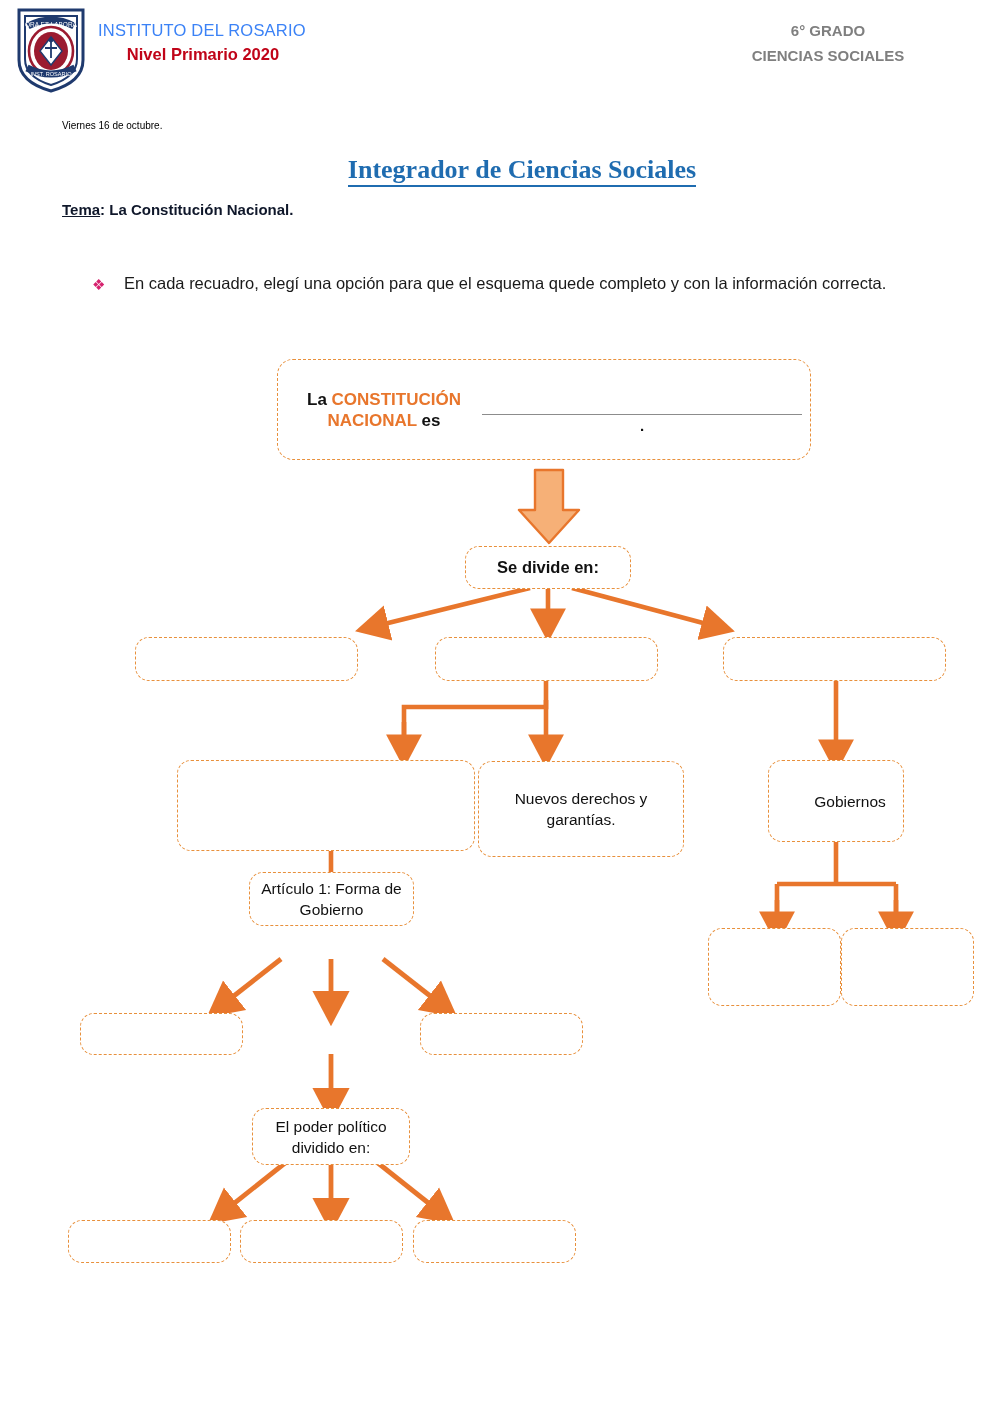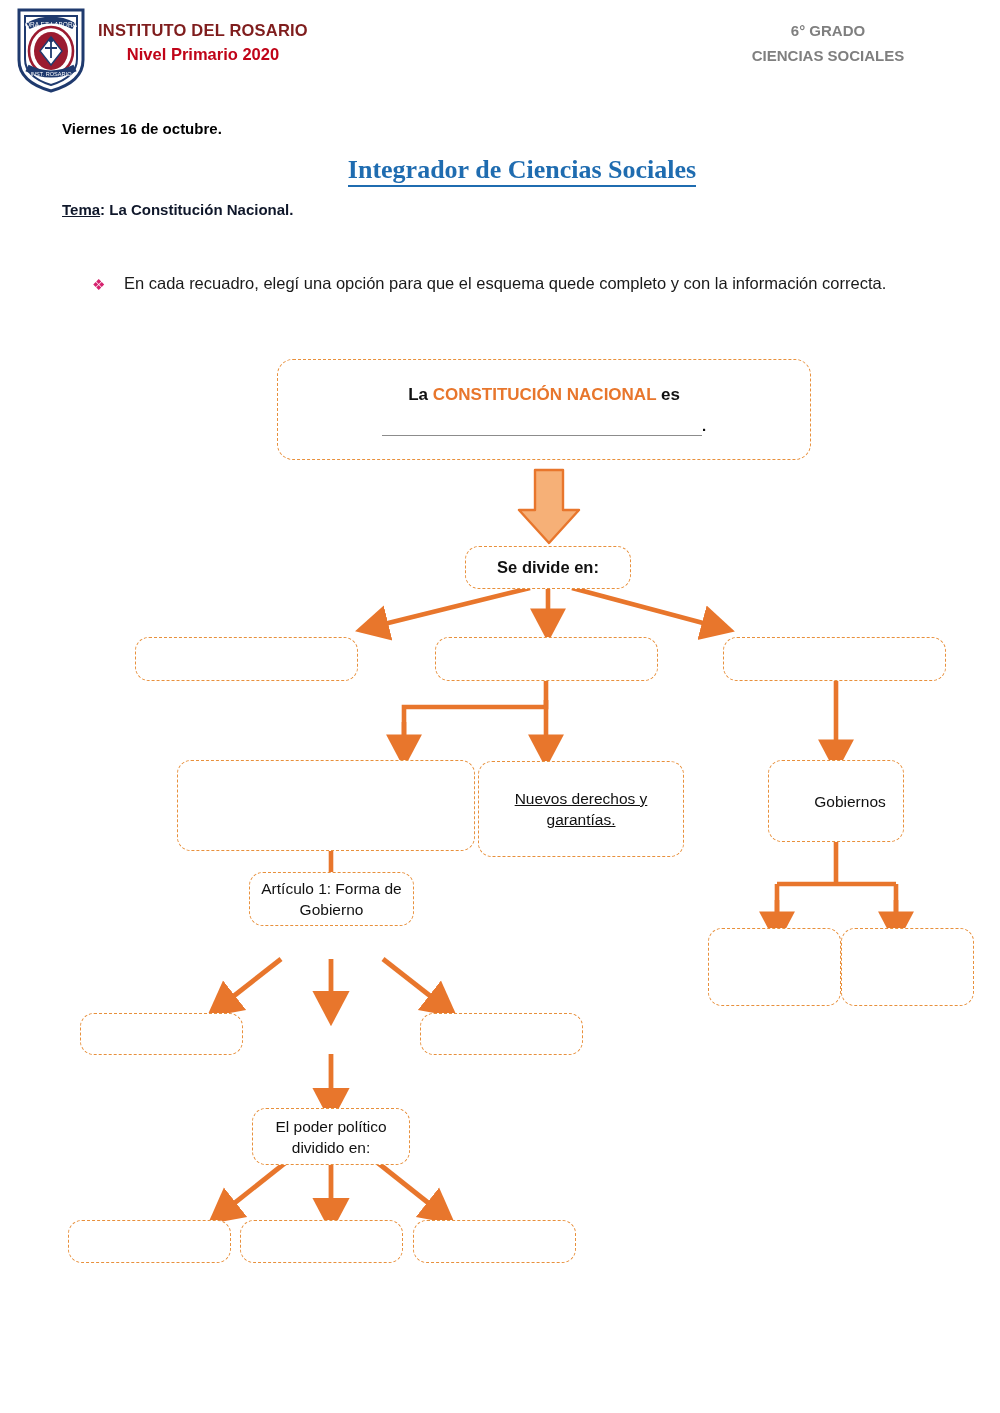--- a/index.html
+++ b/index.html
@@ -30,22 +30,22 @@
     width: 74px;
     height: 88px;
   }
   .school-block {
     position: absolute;
     left: 98px;
     top: 18px;
     text-align: left;
   }
   .school-name {
-    color: #7f1d1d;
-    font-weight: bold;
+    color: #3b82f6;
+    font-weight: normal;
     font-size: 16.5px;
     letter-spacing: 0.2px;
     line-height: 24px;
   }
   .school-sub {
     color: #c00418;
     font-weight: bold;
     font-size: 16.5px;
     line-height: 24px;
     text-align: center;
@@ -61,22 +61,22 @@
     font-size: 15px;
     line-height: 25px;
     width: 220px;
   }
 
   
   .date-line {
     position: absolute;
     left: 62px;
     top: 120px;
-    font-size: 15px;
-    font-weight: bold;
+    font-size: 10px;
+    font-weight: normal;
     color: #000;
   }
   .main-title {
     position: absolute;
     left: 0; top: 155px;
     width: 1000px;
     text-align: center;
     font-family: "Liberation Serif", serif;
     font-size: 26px;
     font-weight: bold;
@@ -148,21 +148,21 @@
     font-size: 15.5px;
     line-height: 21px;
     color: #111;
     padding: 2px 8px;
   }
   .node.empty { color: transparent; }
   .node.top-node {
     border-radius: 16px;
     font-weight: bold;
     font-size: 17px;
-    flex-direction: column;
+    flex-direction: row;
   }
   .node.bold { font-weight: bold; font-size: 16.5px; }
 
   .kw-orange { color: #e8762c; font-weight: bold; }
   .kw-black  { color: #111; font-weight: bold; }
   .blank-line {
     display: inline-block;
     width: 320px;
     border-bottom: 1.4px solid #8c8c8c;
     height: 14px;
@@ -268,21 +268,21 @@
     </div>
   </div>
 
   <div class="node bold" style="left:465px; top:546px; width:166px; height:43px;">Se divide en:</div>
 
   <div class="node empty" style="left:135px; top:637px; width:223px; height:44px;"></div>
   <div class="node empty" style="left:435px; top:637px; width:223px; height:44px;"></div>
   <div class="node empty" style="left:723px; top:637px; width:223px; height:44px;"></div>
 
   <div class="node empty" style="left:177px; top:760px; width:298px; height:91px;"></div>
-  <div class="node" style="left:478px; top:761px; width:206px; height:96px;text-decoration:underline;">Nuevos derechos y garantías.</div>
+  <div class="node" style="left:478px; top:761px; width:206px; height:96px;">Nuevos derechos y garantías.</div>
   <div class="node" style="left:768px; top:760px; width:136px; height:82px;padding-left:36px;">Gobiernos</div>
 
   <div class="node" style="left:249px; top:872px; width:165px; height:54px;">Artículo 1:
 Forma de Gobierno</div>
 
   <div class="node empty" style="left:80px; top:1013px; width:163px; height:42px;"></div>
   <div class="node empty" style="left:420px; top:1013px; width:163px; height:42px;"></div>
 
   <div class="node empty" style="left:708px; top:928px; width:133px; height:78px;"></div>
   <div class="node empty" style="left:841px; top:928px; width:133px; height:78px;"></div>

